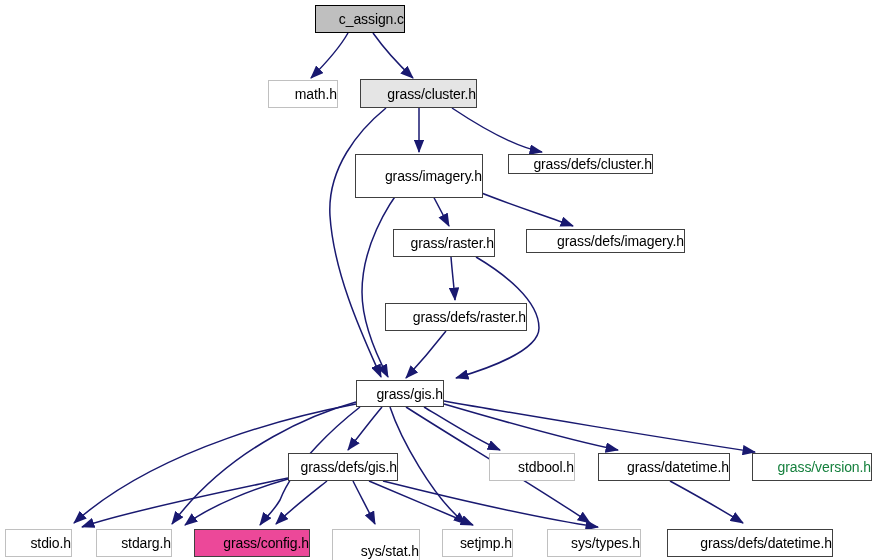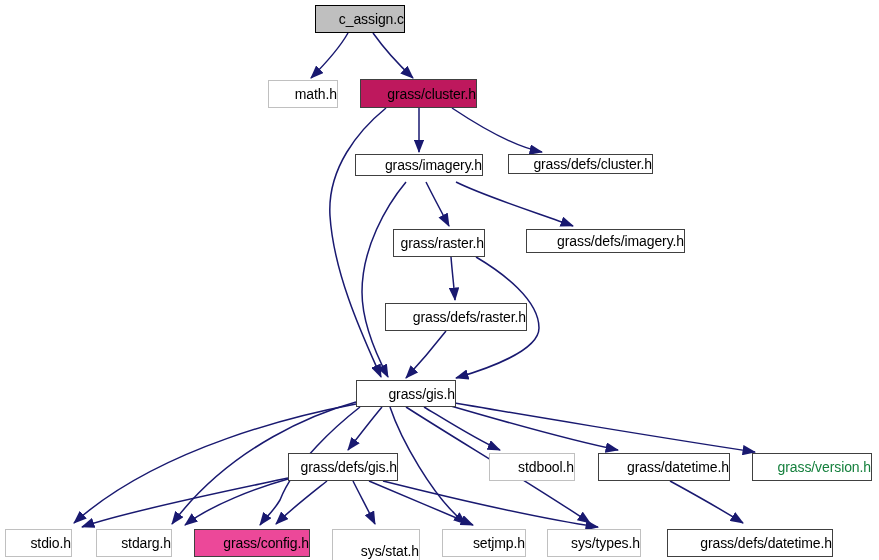--- a/index.html
+++ b/index.html
@@ -78,39 +78,39 @@
         <path d="M 670,481 C 692,493 722,510 743,523" fill="none" stroke="#191970" stroke-width="1.5" marker-end="url(#arrow)"></path>
       </g>
   </svg>
   <div id="nodes-layer">
       <div class="node-box" style="left: 315px; top: 5px; width: 90px; height: 28px; color: rgb(0, 0, 0); background: rgb(191, 191, 191); border: 1.5px solid rgb(0, 0, 0);">
         <span class="node-label">c_assign.c</span>
       </div>
       <div class="node-box" style="left: 268px; top: 80px; width: 70px; height: 28px; color: rgb(0, 0, 0); background: rgb(255, 255, 255); border: 1.5px solid rgb(192, 192, 192);">
         <span class="node-label">math.h</span>
       </div>
-      <div class="node-box" style="left: 360px; top: 79px; width: 117px; height: 29px; color: rgb(0, 0, 0); background: #be185d; border: 1.5px solid rgb(64, 64, 64);">
+      <div class="node-box" style="left: 360px; top: 79px; width: 117px; height: 29px; color: rgb(0, 0, 0); background: #e5e5e5; border: 1.5px solid rgb(64, 64, 64);">
         <span class="node-label">grass/cluster.h</span>
       </div>
-      <div class="node-box" style="left: 355px; top: 154px; width: 128px; height: 22px; color: rgb(0, 0, 0); background: rgb(255, 255, 255); border: 1.5px solid rgb(64, 64, 64);">
+      <div class="node-box" style="left: 355px; top: 154px; width: 128px; height: 44px; color: rgb(0, 0, 0); background: rgb(255, 255, 255); border: 1.5px solid rgb(64, 64, 64);">
         <span class="node-label">grass/imagery.h</span>
       </div>
       <div class="node-box" style="left: 508px; top: 154px; width: 145px; height: 20px; color: rgb(0, 0, 0); background: rgb(255, 255, 255); border: 1.5px solid rgb(64, 64, 64);">
         <span class="node-label">grass/defs/cluster.h</span>
       </div>
-      <div class="node-box" style="left: 393px; top: 229px; width: 92px; height: 28px; color: rgb(0, 0, 0); background: rgb(255, 255, 255); border: 1.5px solid rgb(64, 64, 64);">
+      <div class="node-box" style="left: 393px; top: 229px; width: 102px; height: 28px; color: rgb(0, 0, 0); background: rgb(255, 255, 255); border: 1.5px solid rgb(64, 64, 64);">
         <span class="node-label">grass/raster.h</span>
       </div>
       <div class="node-box" style="left: 526px; top: 229px; width: 159px; height: 24px; color: rgb(0, 0, 0); background: rgb(255, 255, 255); border: 1.5px solid rgb(64, 64, 64);">
         <span class="node-label">grass/defs/imagery.h</span>
       </div>
       <div class="node-box" style="left: 385px; top: 303px; width: 142px; height: 28px; color: rgb(0, 0, 0); background: rgb(255, 255, 255); border: 1.5px solid rgb(64, 64, 64);">
         <span class="node-label">grass/defs/raster.h</span>
       </div>
-      <div class="node-box" style="left: 356px; top: 380px; width: 100px; height: 27px; color: rgb(0, 0, 0); background: rgb(255, 255, 255); border: 1.5px solid rgb(64, 64, 64);">
+      <div class="node-box" style="left: 356px; top: 380px; width: 88px; height: 27px; color: rgb(0, 0, 0); background: rgb(255, 255, 255); border: 1.5px solid rgb(64, 64, 64);">
         <span class="node-label">grass/gis.h</span>
       </div>
       <div class="node-box" style="left: 288px; top: 453px; width: 110px; height: 28px; color: rgb(0, 0, 0); background: rgb(255, 255, 255); border: 1.5px solid rgb(64, 64, 64);">
         <span class="node-label">grass/defs/gis.h</span>
       </div>
       <div class="node-box" style="left: 489px; top: 453px; width: 86px; height: 28px; color: rgb(0, 0, 0); background: rgb(255, 255, 255); border: 1.5px solid rgb(192, 192, 192);">
         <span class="node-label">stdbool.h</span>
       </div>
       <div class="node-box" style="left: 598px; top: 453px; width: 132px; height: 28px; color: rgb(0, 0, 0); background: rgb(255, 255, 255); border: 1.5px solid rgb(64, 64, 64);">
         <span class="node-label">grass/datetime.h</span>
@@ -123,21 +123,21 @@
       </div>
       <div class="node-box" style="left: 96px; top: 529px; width: 76px; height: 28px; color: rgb(0, 0, 0); background: rgb(255, 255, 255); border: 1.5px solid rgb(192, 192, 192);">
         <span class="node-label">stdarg.h</span>
       </div>
       <div class="node-box" style="left: 194px; top: 529px; width: 116px; height: 28px; color: rgb(0, 0, 0); background: #ec4899; border: 1.5px solid rgb(64, 64, 64);">
         <span class="node-label">grass/config.h</span>
       </div>
       <div class="node-box" style="left: 332px; top: 529px; width: 88px; height: 44px; color: rgb(0, 0, 0); background: rgb(255, 255, 255); border: 1.5px solid rgb(192, 192, 192);">
         <span class="node-label">sys/stat.h</span>
       </div>
-      <div class="node-box" style="left: 442px; top: 529px; width: 84px; height: 28px; color: rgb(0, 0, 0); background: rgb(255, 255, 255); border: 1.5px solid rgb(192, 192, 192);">
+      <div class="node-box" style="left: 442px; top: 529px; width: 71px; height: 28px; color: rgb(0, 0, 0); background: rgb(255, 255, 255); border: 1.5px solid rgb(192, 192, 192);">
         <span class="node-label">setjmp.h</span>
       </div>
       <div class="node-box" style="left: 547px; top: 529px; width: 94px; height: 28px; color: rgb(0, 0, 0); background: rgb(255, 255, 255); border: 1.5px solid rgb(192, 192, 192);">
         <span class="node-label">sys/types.h</span>
       </div>
       <div class="node-box" style="left: 667px; top: 529px; width: 166px; height: 28px; color: rgb(0, 0, 0); background: rgb(255, 255, 255); border: 1.5px solid rgb(64, 64, 64);">
         <span class="node-label">grass/defs/datetime.h</span>
       </div>
     </div>
 </div>

